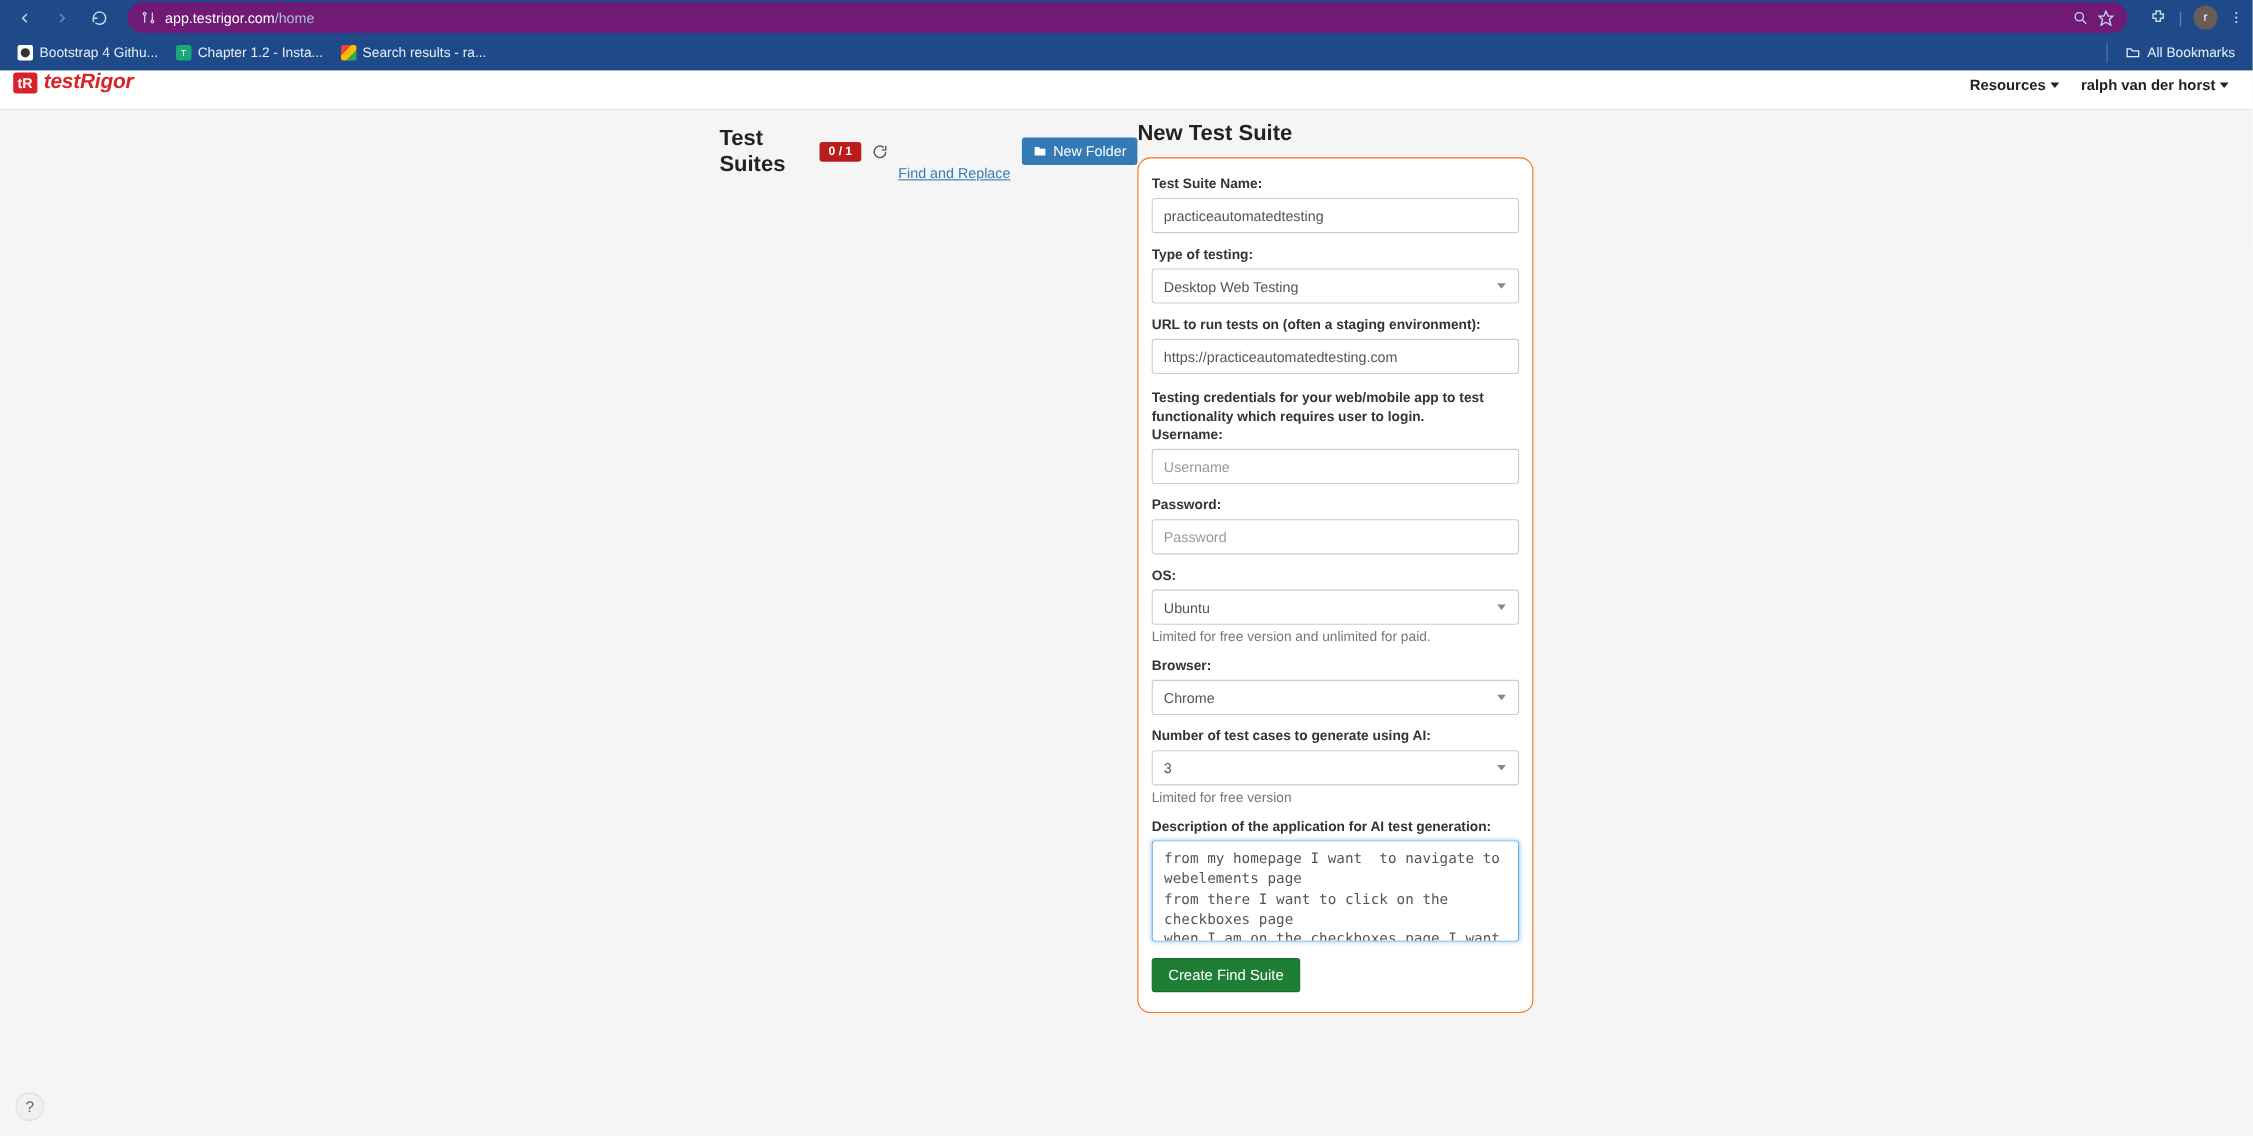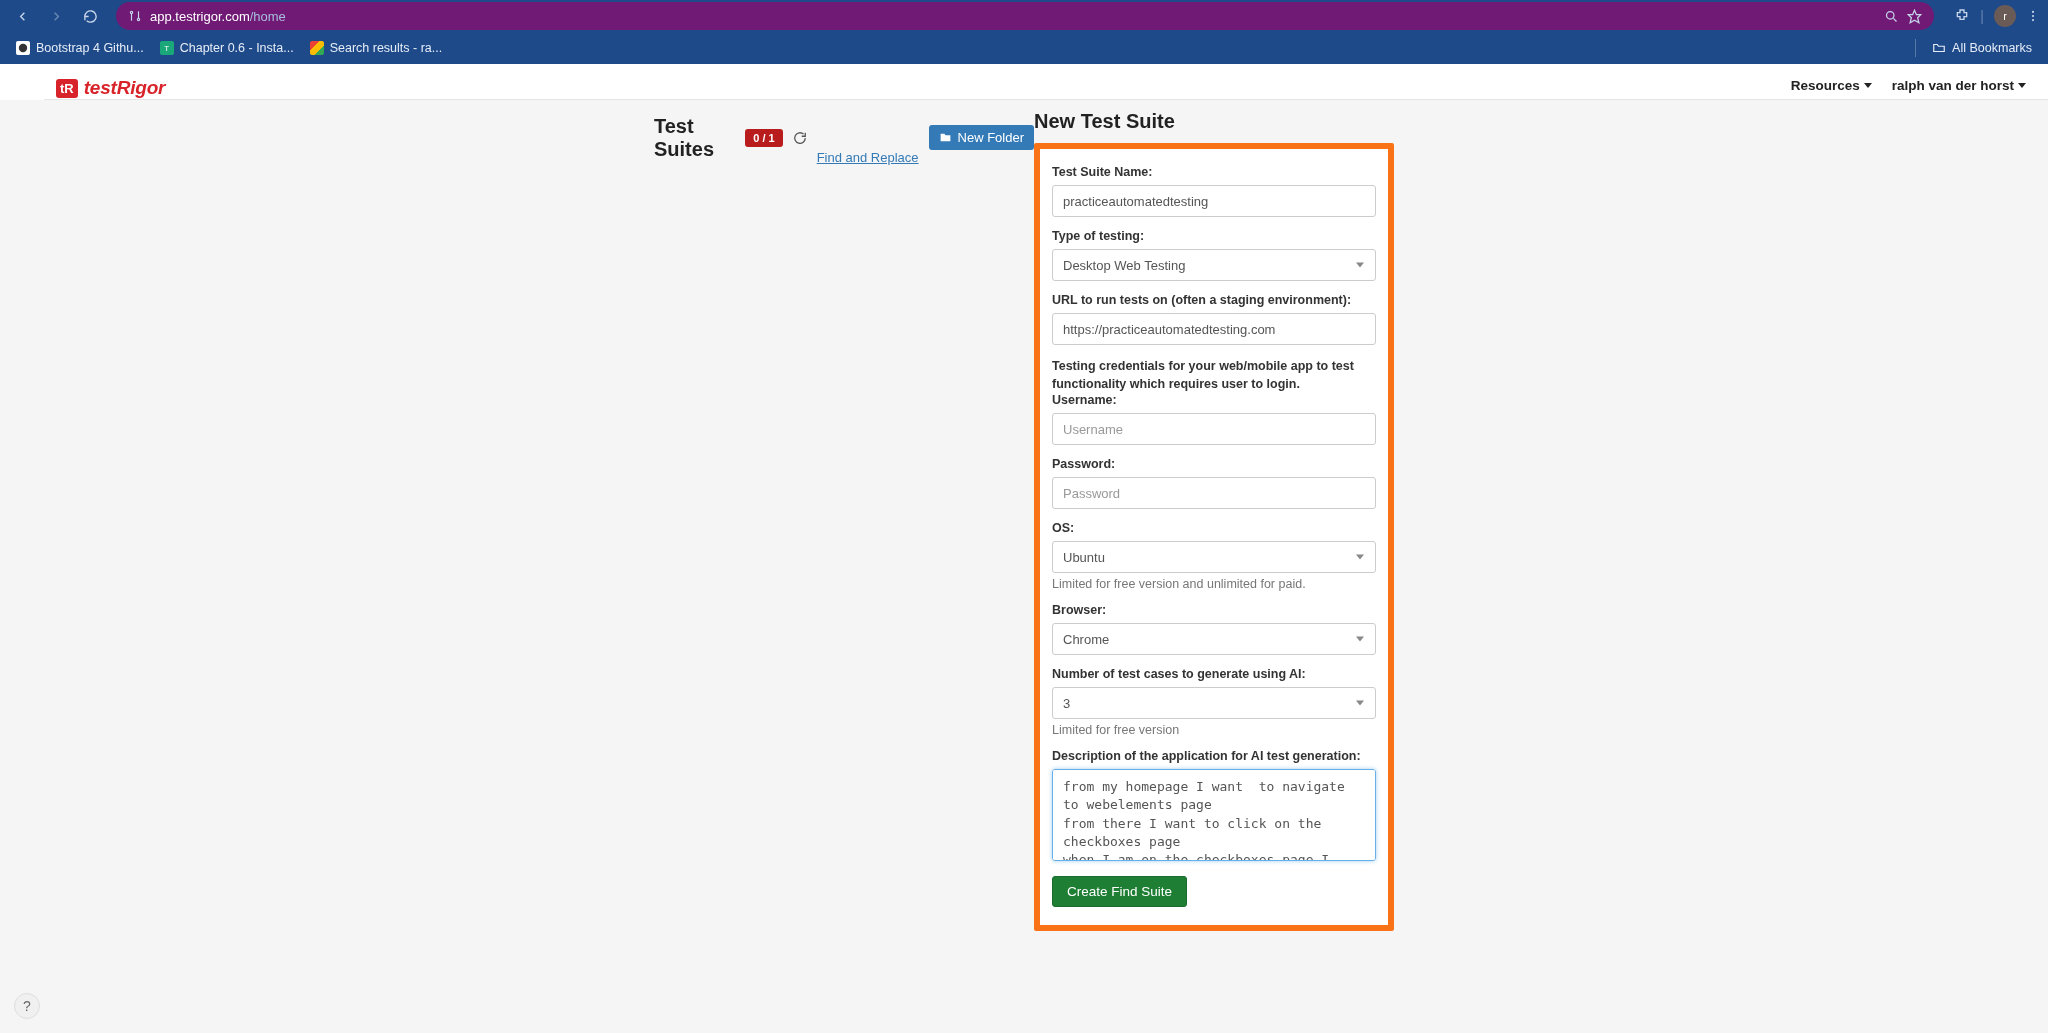--- a/index.html
+++ b/index.html
@@ -19,21 +19,21 @@
   .chrome-bookmarks { display: flex; align-items: center; height: 32px; padding: 0 10px; gap: 4px; color: #e6edf7; font-size: 12.5px; }
   .bk-item { display: flex; align-items: center; gap: 6px; padding: 4px 6px; border-radius: 4px; }
   .bk-fav { width: 14px; height: 14px; border-radius: 2px; background: #fff; display:inline-block; }
   .bk-fav.green { background:#1aa87b; color:#fff; font-size:8px; display:flex;align-items:center;justify-content:center;}
   .bk-fav.gmail { background: linear-gradient(135deg,#ea4335 0 33%,#fbbc04 33% 66%,#34a853 66%); }
   .bk-spacer { flex: 1; }
   .bk-divider { width:1px; height:18px; background: rgba(255,255,255,0.25); margin: 0 6px; }
   .folder-icon { width:14px;height:14px; }
 
   
-  .app-header { height: 36px; display: flex; align-items: flex-end; padding: 0 12px; border-bottom: 1px solid #e5e5e5; margin-left: 44px; }
+  .app-header { height: 36px; display: flex; align-items: flex-start; padding: 0 12px; border-bottom: 1px solid #e5e5e5; }
   .logo { display:flex; align-items:center; gap:6px; }
   .logo-badge { background:#d8232a; color:#fff; font-weight:700; font-size:13px; padding:3px 4px; border-radius:3px; line-height:1; }
   .logo-text { color:#d8232a; font-weight:700; font-size:19px; letter-spacing:-0.2px;font-style:italic; }
   .hdr-spacer { flex:1; }
   .hdr-link { font-size:13.5px; font-weight:600; color:#222; padding: 6px 10px; display:flex; align-items:center; gap:4px; }
   .caret-down { width:0;height:0;border-left:4px solid transparent;border-right:4px solid transparent;border-top:5px solid #222; display:inline-block; }
 
   
   .main { background:#f5f5f5; min-height: calc(100vh - 100px); padding-top: 10px; display:flex; justify-content:center; }
   .columns { width: 100%; max-width: 1560px; display:flex; padding: 0 10px; justify-content:center; }
@@ -41,21 +41,21 @@
   .col-right { width: 360px; flex-shrink:0; }
 
   .left-header { display:flex; align-items:center; gap:10px; }
   .left-title { font-size:20px; font-weight:700; color:#222; flex:1; }
   .badge-count { background:#b91c1c; color:#fff; font-weight:700; font-size:11px; padding:3px 8px; border-radius:3px; }
   .icon-btn { color:#555; display:flex;align-items:center; }
   .link-find { color:#337ab7; font-size:13px;margin-top:40px; }
   .btn-primary { background:#337ab7; color:#fff; border:none; padding:5px 10px; border-radius:3px; font-size:13px; display:flex;align-items:center;gap:6px; }
 
   .right-title { font-size:20px; font-weight:700; color:#222; margin-bottom: 10px; }
-  .form-card { background:#fff; border:6px solid #f97316; border-radius:2px; padding: 16px 12px 18px; }
+  .form-card { background:#fff; border:1px solid #f97316; border-radius:12px; padding: 16px 12px 18px; }
   .form-group { margin-bottom: 12px; }
   .form-label { font-size:12.5px; font-weight:700; color:#333; display:block; margin-bottom:6px; }
   .form-control { width:100%; height:32px; border:1px solid #ccc; border-radius:3px; padding: 0 10px; font-size:13px; color:#555; background:#fff; }
   .form-control::placeholder { color:#999; }
   .form-select { appearance:none; background-image: none; position:relative; }
   .select-wrap { position:relative; }
   .select-wrap::after { content:""; position:absolute; right:12px; top:50%; transform:translateY(-50%); width:0;height:0;border-left:4px solid transparent;border-right:4px solid transparent;border-top:5px solid #888; pointer-events:none; }
   textarea.form-control { height: 92px; padding:8px 10px; resize:none; line-height:1.4; }
   textarea.form-control.focused { border:1px solid #66afe9; box-shadow: 0 0 4px rgba(102,175,233,.6); outline:none; }
   .help-text { font-size:12.5px; color:#777; margin-top:4px; }
@@ -135,21 +135,21 @@
     <div class="bk-item">
       <span class="bk-fav" style="background:#fff;display:flex;align-items:center;justify-content:center;">
           <svg width="10" height="10" viewBox="0 0 24 24" fill="#333">
             <circle cx="12" cy="12" r="10"></circle>
           </svg>
         </span>
       <span>Bootstrap 4 Githu...</span>
     </div>
     <div class="bk-item">
       <span class="bk-fav green">T</span>
-      <span>Chapter 0.6 - Insta...</span>
+      <span>Chapter 1.2 - Insta...</span>
     </div>
     <div class="bk-item">
       <span class="bk-fav gmail"></span>
       <span>Search results - ra...</span>
     </div>
     <div class="bk-spacer"></div>
     <div class="bk-divider"></div>
     <div class="bk-item">
       <span>
           <svg class="folder-icon" viewBox="0 0 24 24" fill="none" stroke="currentColor" stroke-width="2">

